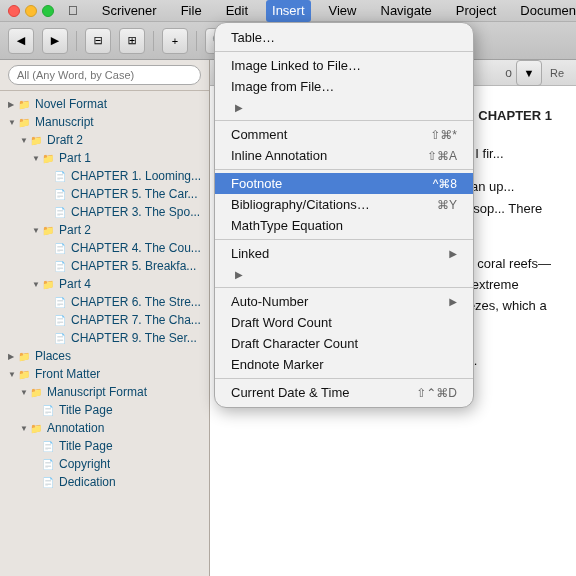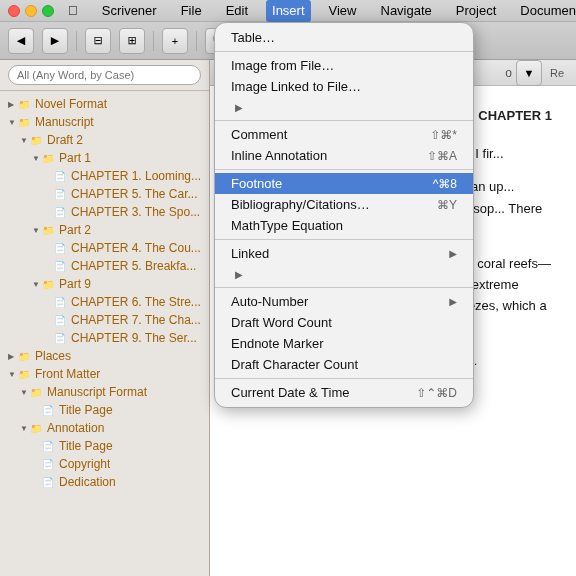--- a/index.html
+++ b/index.html
@@ -143,21 +143,21 @@
     .folder-icon { color: #7a8fa0; }
     .doc-icon { color: #888; }
     .triangle {
       width: 10px;
       font-size: 8px;
       color: #666;
       flex-shrink: 0;
     }
     .tree-label {
       font-size: 12px;
-      color: #a16207;
+      color: #0c4a6e;
       overflow: hidden;
       text-overflow: ellipsis;
     }
 
     
     .editor-area {
       flex: 1;
       background: #fff;
       overflow: hidden;
       display: flex;
@@ -363,21 +363,21 @@
 
         <div class="tree-item indent-4">
           <span class="triangle"> </span>
           <span class="tree-icon doc-icon">📄</span>
           <span class="tree-label">CHAPTER 5. Breakfa...</span>
         </div>
 
         <div class="tree-item indent-3">
           <span class="triangle">▼</span>
           <span class="tree-icon folder-icon">📁</span>
-          <span class="tree-label">Part 9</span>
+          <span class="tree-label">Part 4</span>
         </div>
 
         <div class="tree-item indent-4">
           <span class="triangle"> </span>
           <span class="tree-icon doc-icon">📄</span>
           <span class="tree-label">CHAPTER 6. The Stre...</span>
         </div>
 
         <div class="tree-item indent-4">
           <span class="triangle"> </span>
@@ -464,25 +464,25 @@
 
 <div class="dropdown-overlay">
   <div class="menu-dropdown">
 
     <div class="menu-row">
       <span class="menu-row-label">Table…</span>
     </div>
     <div class="menu-separator"></div>
 
     <div class="menu-row">
+      <span class="menu-row-label">Image Linked to File…</span>
+    </div>
+
+    <div class="menu-row">
       <span class="menu-row-label">Image from File…</span>
-    </div>
-
-    <div class="menu-row">
-      <span class="menu-row-label">Image Linked to File…</span>
     </div>
 
     <div class="menu-row">
       <span class="menu-row-arrow">▶</span>
     </div>
     <div class="menu-separator"></div>
 
     <div class="menu-row">
       <span class="menu-row-label">Comment</span>
       <span class="menu-row-shortcut">⇧⌘*</span>
@@ -523,25 +523,25 @@
     <div class="menu-row">
       <span class="menu-row-label">Auto-Number</span>
       <span class="menu-row-arrow">▶</span>
     </div>
 
     <div class="menu-row">
       <span class="menu-row-label">Draft Word Count</span>
     </div>
 
     <div class="menu-row">
+      <span class="menu-row-label">Draft Character Count</span>
+    </div>
+
+    <div class="menu-row">
       <span class="menu-row-label">Endnote Marker</span>
-    </div>
-
-    <div class="menu-row">
-      <span class="menu-row-label">Draft Character Count</span>
     </div>
     <div class="menu-separator"></div>
 
     <div class="menu-row">
       <span class="menu-row-label">Current Date &amp; Time</span>
       <span class="menu-row-shortcut">⇧⌃⌘D</span>
     </div>
   </div>
 </div>
 

